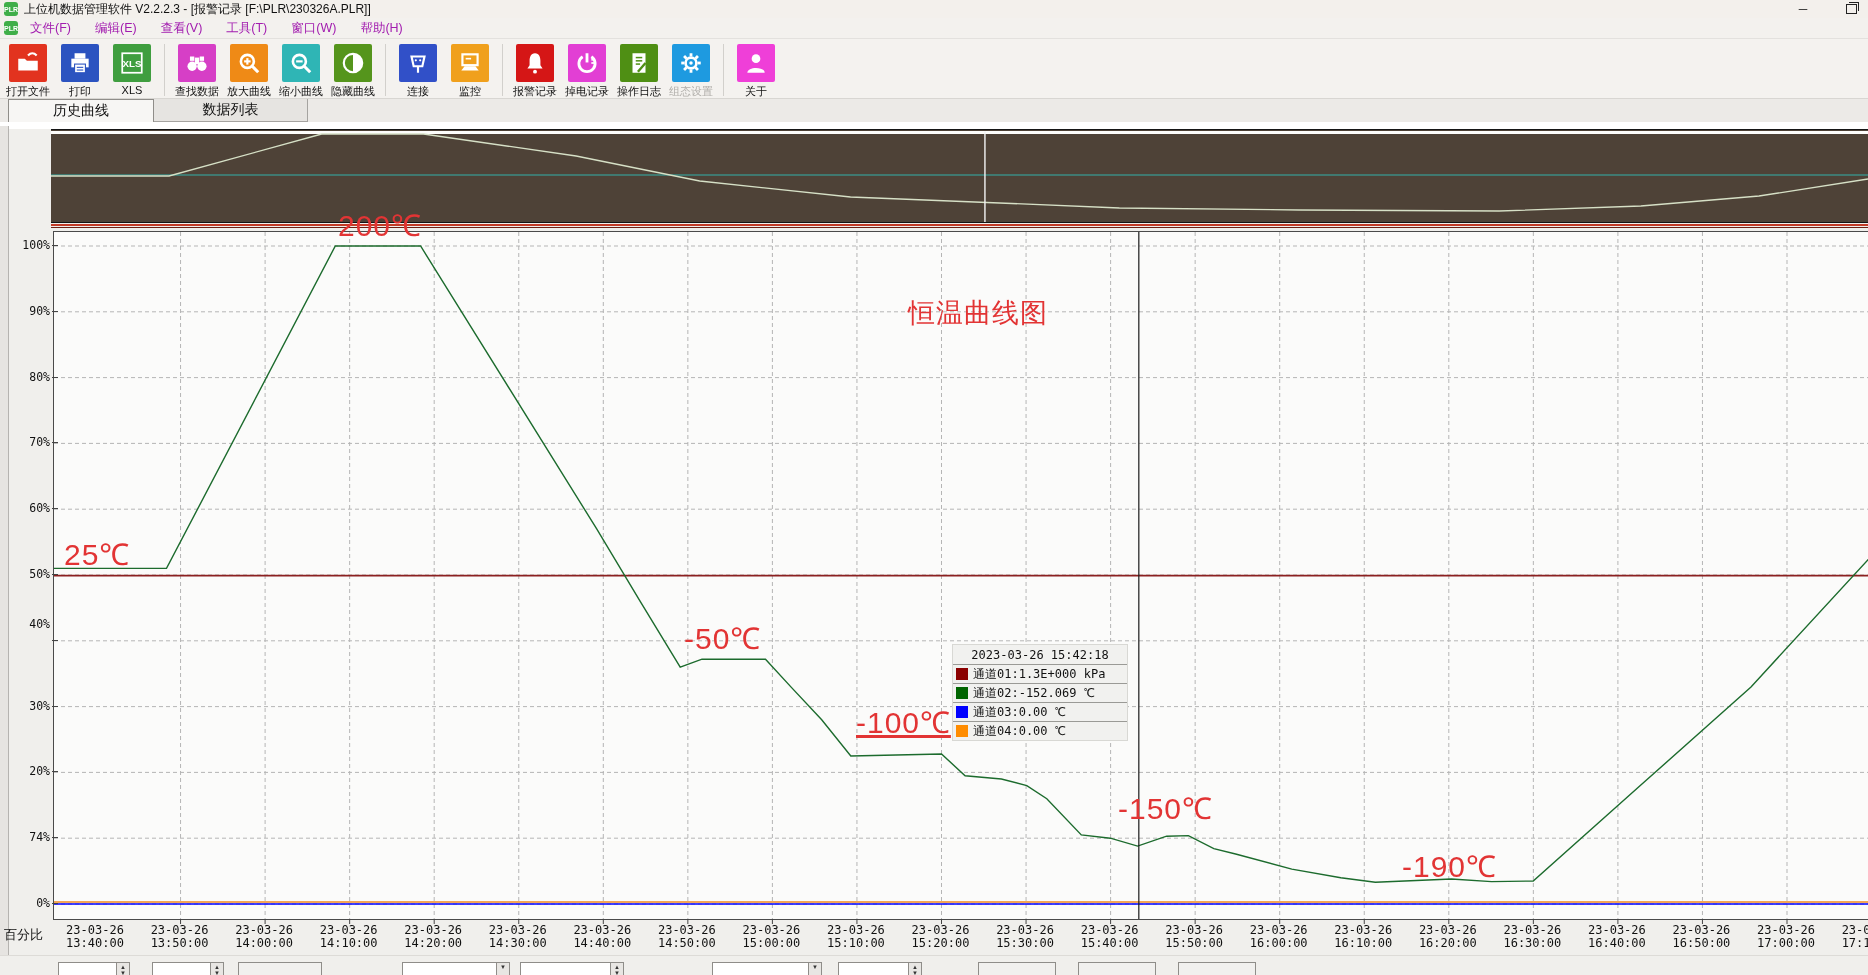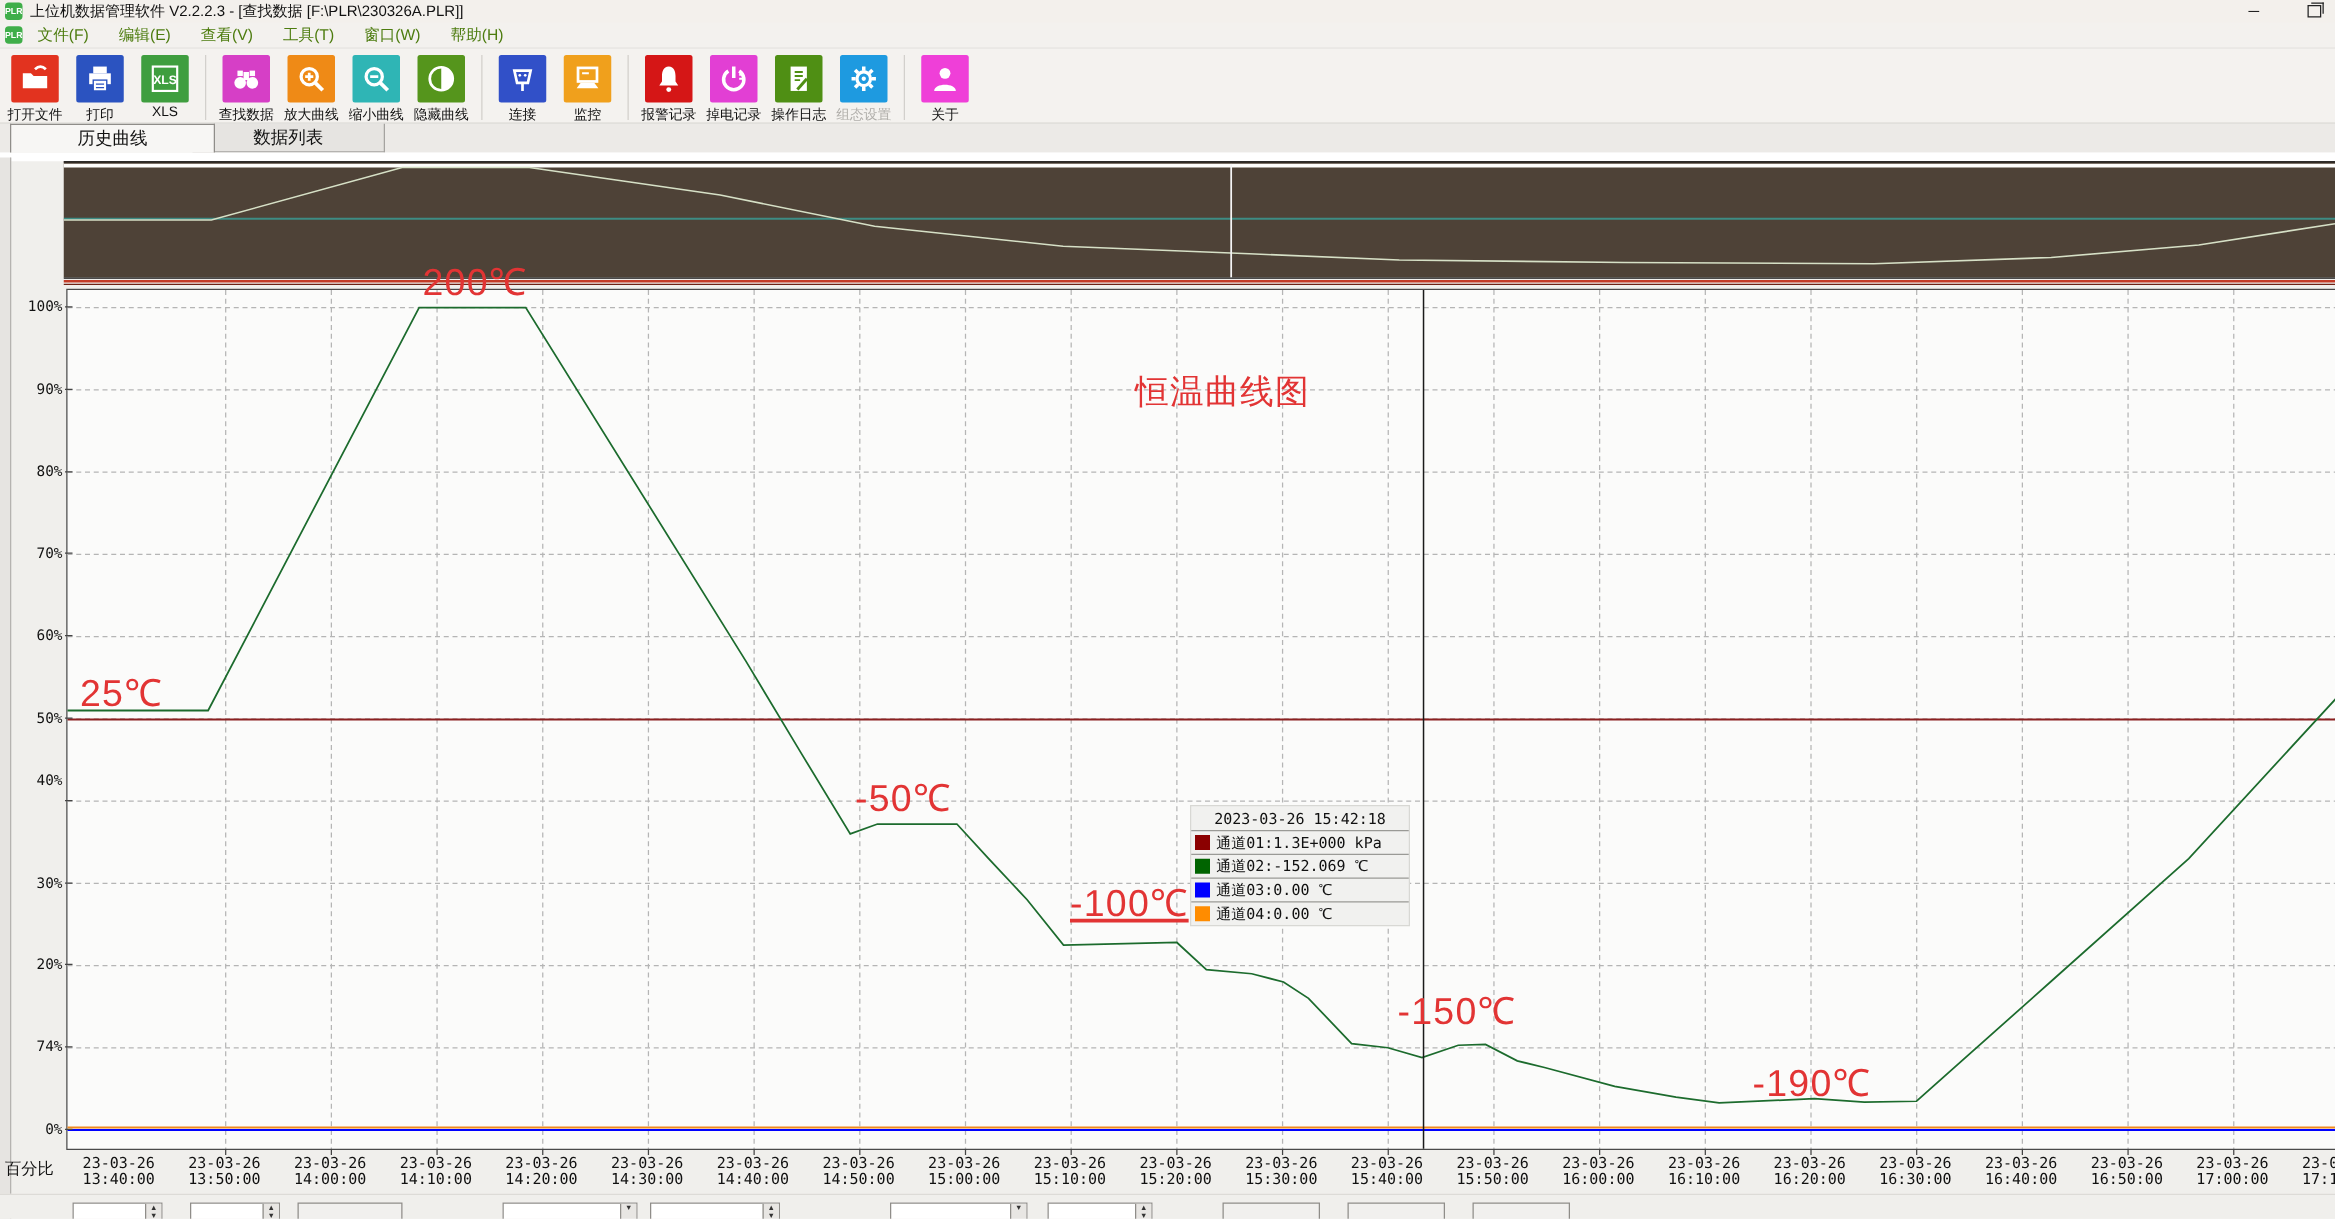--- a/index.html
+++ b/index.html
@@ -11,34 +11,34 @@
   .app-icon{width:14px;height:14px;border-radius:3px;background:#3fae49;color:#fff;
             font-size:7px;font-weight:bold;display:flex;align-items:center;justify-content:center;flex:0 0 auto;}
   .title-text{font-size:12px;color:#111;}
   .win-controls{position:absolute;right:6px;top:0;height:18px;display:flex;gap:26px;align-items:center;}
   .win-btn{width:22px;height:16px;display:flex;align-items:center;justify-content:center;color:#222;font-size:12px;}
   .restore-glyph{width:9px;height:8px;border:1px solid #222;position:relative;background:#f3f0ec;}
   .restore-glyph:before{content:"";position:absolute;left:2px;top:-3px;width:9px;height:8px;border:1px solid #222;
             border-bottom:none;border-left:none;}
   .menubar{position:absolute;left:0;top:18px;width:1868px;height:21px;background:#f3f1ee;
            display:flex;align-items:center;gap:0;padding-left:4px;box-sizing:border-box;border-bottom:1px solid #e3e1de;}
-  .menu-item{font-size:12.5px;color:#4d7c0f;padding:0 12px;height:100%;display:flex;align-items:center;}
+  .menu-item{font-size:12.5px;color:#a21caf;padding:0 12px;height:100%;display:flex;align-items:center;}
   
   .toolbar{position:absolute;left:0;top:39px;width:1868px;height:60px;background:#f4f2ef;
            display:flex;align-items:flex-start;padding:3px 0 0 2px;box-sizing:border-box;border-bottom:1px solid #d8d6d2;}
   .tbtn{width:52px;display:flex;flex-direction:column;align-items:center;gap:2px;padding-top:2px;}
   .tbtn .tile{width:38px;height:38px;border-radius:2px;display:flex;align-items:center;justify-content:center;}
   .tbtn .tlabel{font-size:11px;color:#111;white-space:nowrap;}
   .tbtn.disabled .tlabel{color:#b0aeaa;}
   .tb-sep{width:1px;height:52px;background:#d2d0cc;margin:2px 6px 0 6px;flex:0 0 auto;}
   
   .tabrow{position:absolute;left:0;top:99px;width:1868px;height:23px;background:#eceae7;}
   .tab{position:absolute;top:0;height:23px;display:flex;align-items:center;justify-content:center;
        font-size:14px;color:#111;box-sizing:border-box;}
-  .tab.active{left:8px;width:164px;background:#f7f6f4;border:1px solid #8f8d89;border-bottom:none;z-index:2;}
+  .tab.active{left:8px;width:146px;background:#f7f6f4;border:1px solid #8f8d89;border-bottom:none;z-index:2;}
   .tab.inactive{left:154px;width:154px;background:#e6e4e1;border:1px solid #a5a3a0;border-top:none;border-left:none;}
   .tab-gap{position:absolute;left:0;top:122px;width:1868px;height:7px;background:#ffffff;}
   
   .band{position:absolute;left:51px;top:129px;width:1817px;height:93px;background:#4e4237;
         border-top:1px solid #151515;box-sizing:border-box;}
   .band .white-strip{position:absolute;left:0;top:1px;width:100%;height:3px;background:#fdfdfb;}
   .band-bottom{position:absolute;left:51px;top:222px;width:1817px;height:1px;background:#151515;}
   .red-line-1{position:absolute;left:51px;top:224px;width:1817px;height:2px;background:#c33b27;}
   .red-line-2{position:absolute;left:51px;top:227px;width:1817px;height:1px;background:#6e2014;}
   .left-strip{position:absolute;left:0;top:126px;width:8px;height:849px;background:#e6e4e1;border-right:1px solid #b5b3b0;}
@@ -71,21 +71,21 @@
   .bw{position:absolute;top:6px;height:20px;box-sizing:border-box;border:1px solid #8f8d89;background:#fff;}
   .bw.btn{background:#f1f0ee;}
   .bw .spin{position:absolute;right:0;top:0;width:13px;height:100%;border-left:1px solid #8f8d89;background:#e8e6e3;
             font-size:6px;line-height:6px;text-align:center;color:#333;padding-top:1px;box-sizing:border-box;}
 </style>
 </head>
 <body>
 
 <div class="titlebar">
   <div class="app-icon">PLR</div>
-  <div class="title-text">上位机数据管理软件 V2.2.2.3 - [查找数据 [F:\PLR\230326A.PLR]]</div>
+  <div class="title-text">上位机数据管理软件 V2.2.2.3 - [报警记录 [F:\PLR\230326A.PLR]]</div>
   <div class="win-controls">
     <div class="win-btn">─</div>
     <div class="win-btn">
         <span class="restore-glyph"></span>
       </div>
   </div>
 </div>
 
 <div class="menubar">
   <div class="app-icon">PLR</div>

